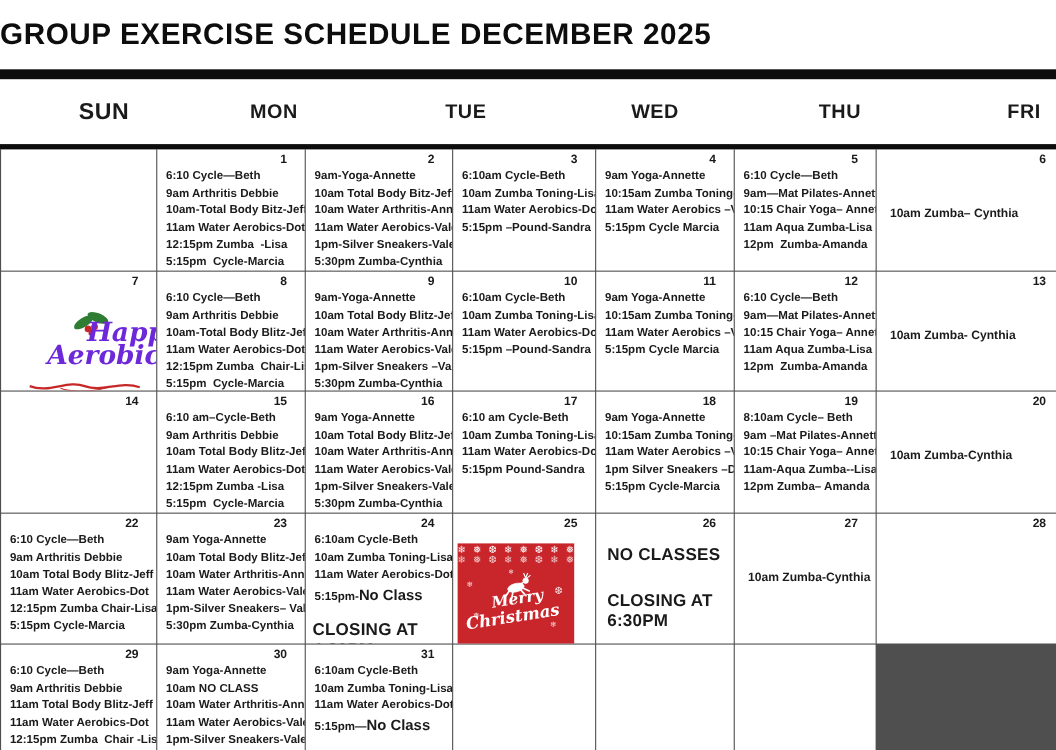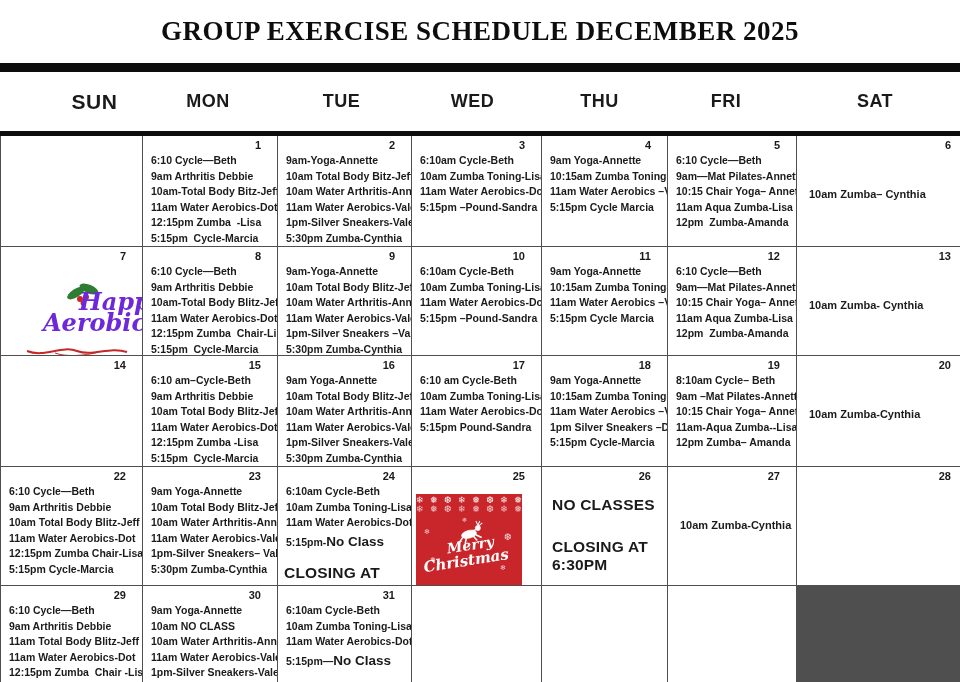--- a/index.html
+++ b/index.html
@@ -2,29 +2,29 @@
 <html><head>
 <meta charset="utf-8">
 <style>
   * { margin:0; padding:0; box-sizing:border-box; }
   html,body { background:#ffffff; }
   .page {
     position:relative; width:960px; height:682px; overflow:hidden;
     background:#ffffff; font-family:"Liberation Sans", sans-serif; color:#1a1a1a;
   }
   .title {
-    height:60px; padding-top:16px; text-align:center;
-    font-family:Liberation Serif, serif; font-weight:700; font-size:27px;
+    height:60px; padding-top:16px; text-align:left;
+    font-family:Liberation Sans, sans-serif; font-weight:700; font-size:27px;
     letter-spacing:0.5px; color:#0d0d0d;
   }
   .bar-thick { height:9px; background:#0d0d0d; margin-top:3px; }
   .bar-thin  { height:5px; background:#0d0d0d; }
   .day-row {
     display:grid; grid-template-columns:141px 134px 133px 129px 125px 128px 170px;
-    height:59px; align-items:center;
+    height:59px; align-items:center;gap:41px;
   }
   .day-row .day { text-align:center; font-weight:700; font-size:18px; letter-spacing:0.5px; }
   .day-row .day.sun { font-size:21px; transform:translateX(24px); }
   .calendar {
     display:grid; grid-template-columns:141px 134px 133px 129px 125px 128px 170px;
     grid-template-rows:110px 108px 110px 118px 200px;
     background:#4f4f4f; gap:1px; border-left:1px solid #4f4f4f;
   }
   .cell { background:#ffffff; position:relative; overflow:hidden; }
   .cell .date {

